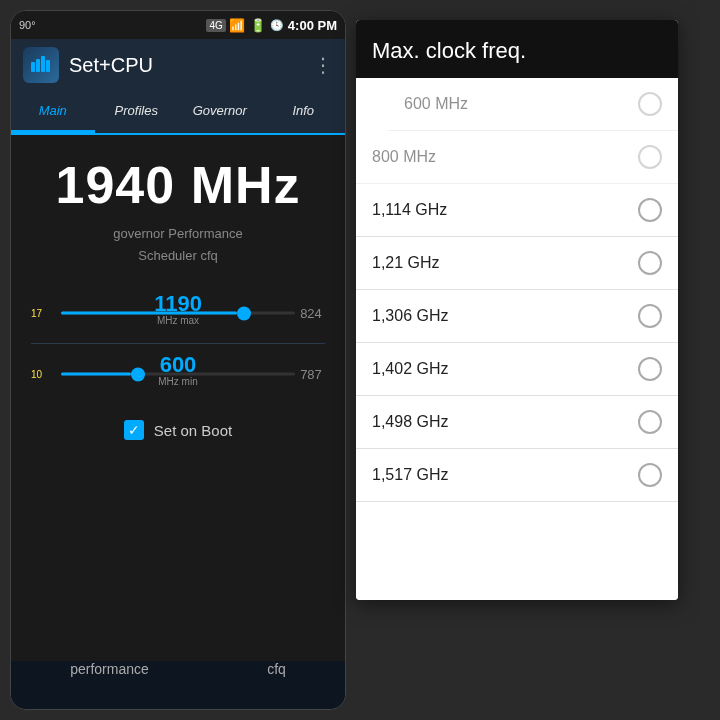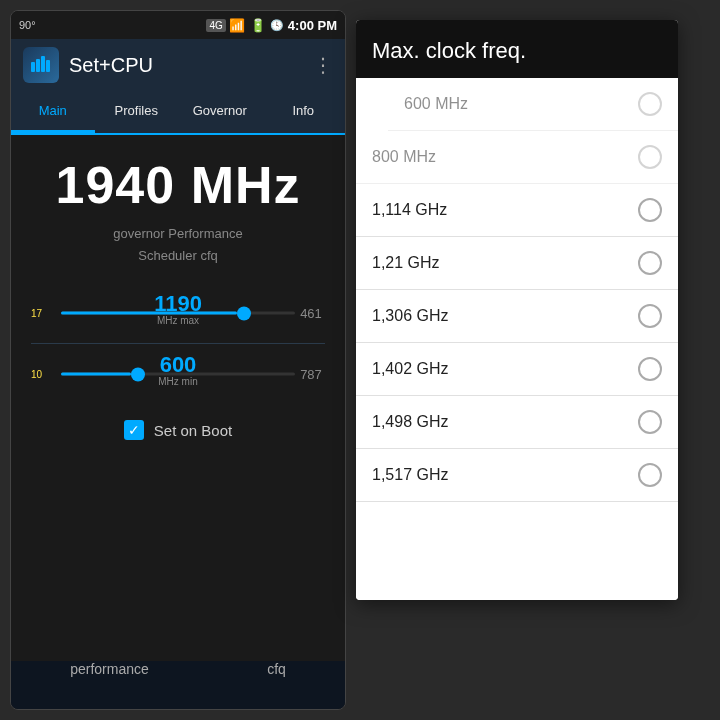--- a/index.html
+++ b/index.html
@@ -13,21 +13,21 @@
       gap: 10px;
       padding: 10px;
       align-items: flex-start;
     }
 
     
     .phone-left {
       width: 336px;
       height: 700px;
       background: #1a1a1a;
-      border-radius: 8px;
+      border-radius: 16px;
       overflow: hidden;
       display: flex;
       flex-direction: column;
       border: 1px solid #444;
     }
 
     .status-bar {
       background: #1a1a1a;
       height: 28px;
       display: flex;
@@ -57,20 +57,21 @@
       font-size: 16px;
     }
     .app-title { color: #fff; font-size: 20px; font-weight: normal; }
     .menu-dots { color: #aaa; font-size: 20px; cursor: pointer; }
 
     .tab-bar {
       background: #1c2a3a;
       height: 44px;
       display: flex;
       border-bottom: 2px solid #0af;
+      font-style: italic;
     }
     .tab {
       flex: 1;
       display: flex;
       align-items: center;
       justify-content: center;
       color: #e5e5e5;
       font-size: 13px;
       cursor: pointer;
       border-bottom: 3px solid transparent;
@@ -325,21 +326,21 @@
 
     <div class="slider-section">
       <div class="slider-row">
         <span class="slider-val-left">17</span>
         <div class="slider-track">
           <div class="slider-fill-max"></div>
           <div class="slider-thumb" style="left: 75%;"></div>
         </div>
         <span class="slider-val-center">1190</span>
         <span class="slider-val-label">MHz max</span>
-        <span class="slider-val-right">461</span>
+        <span class="slider-val-right">824</span>
       </div>
 
       <div class="divider-line"></div>
 
       <div class="slider-row">
         <span class="slider-val-left">10</span>
         <div class="slider-track">
           <div class="slider-fill-min"></div>
           <div class="slider-thumb" style="left: 30%;"></div>
         </div>

